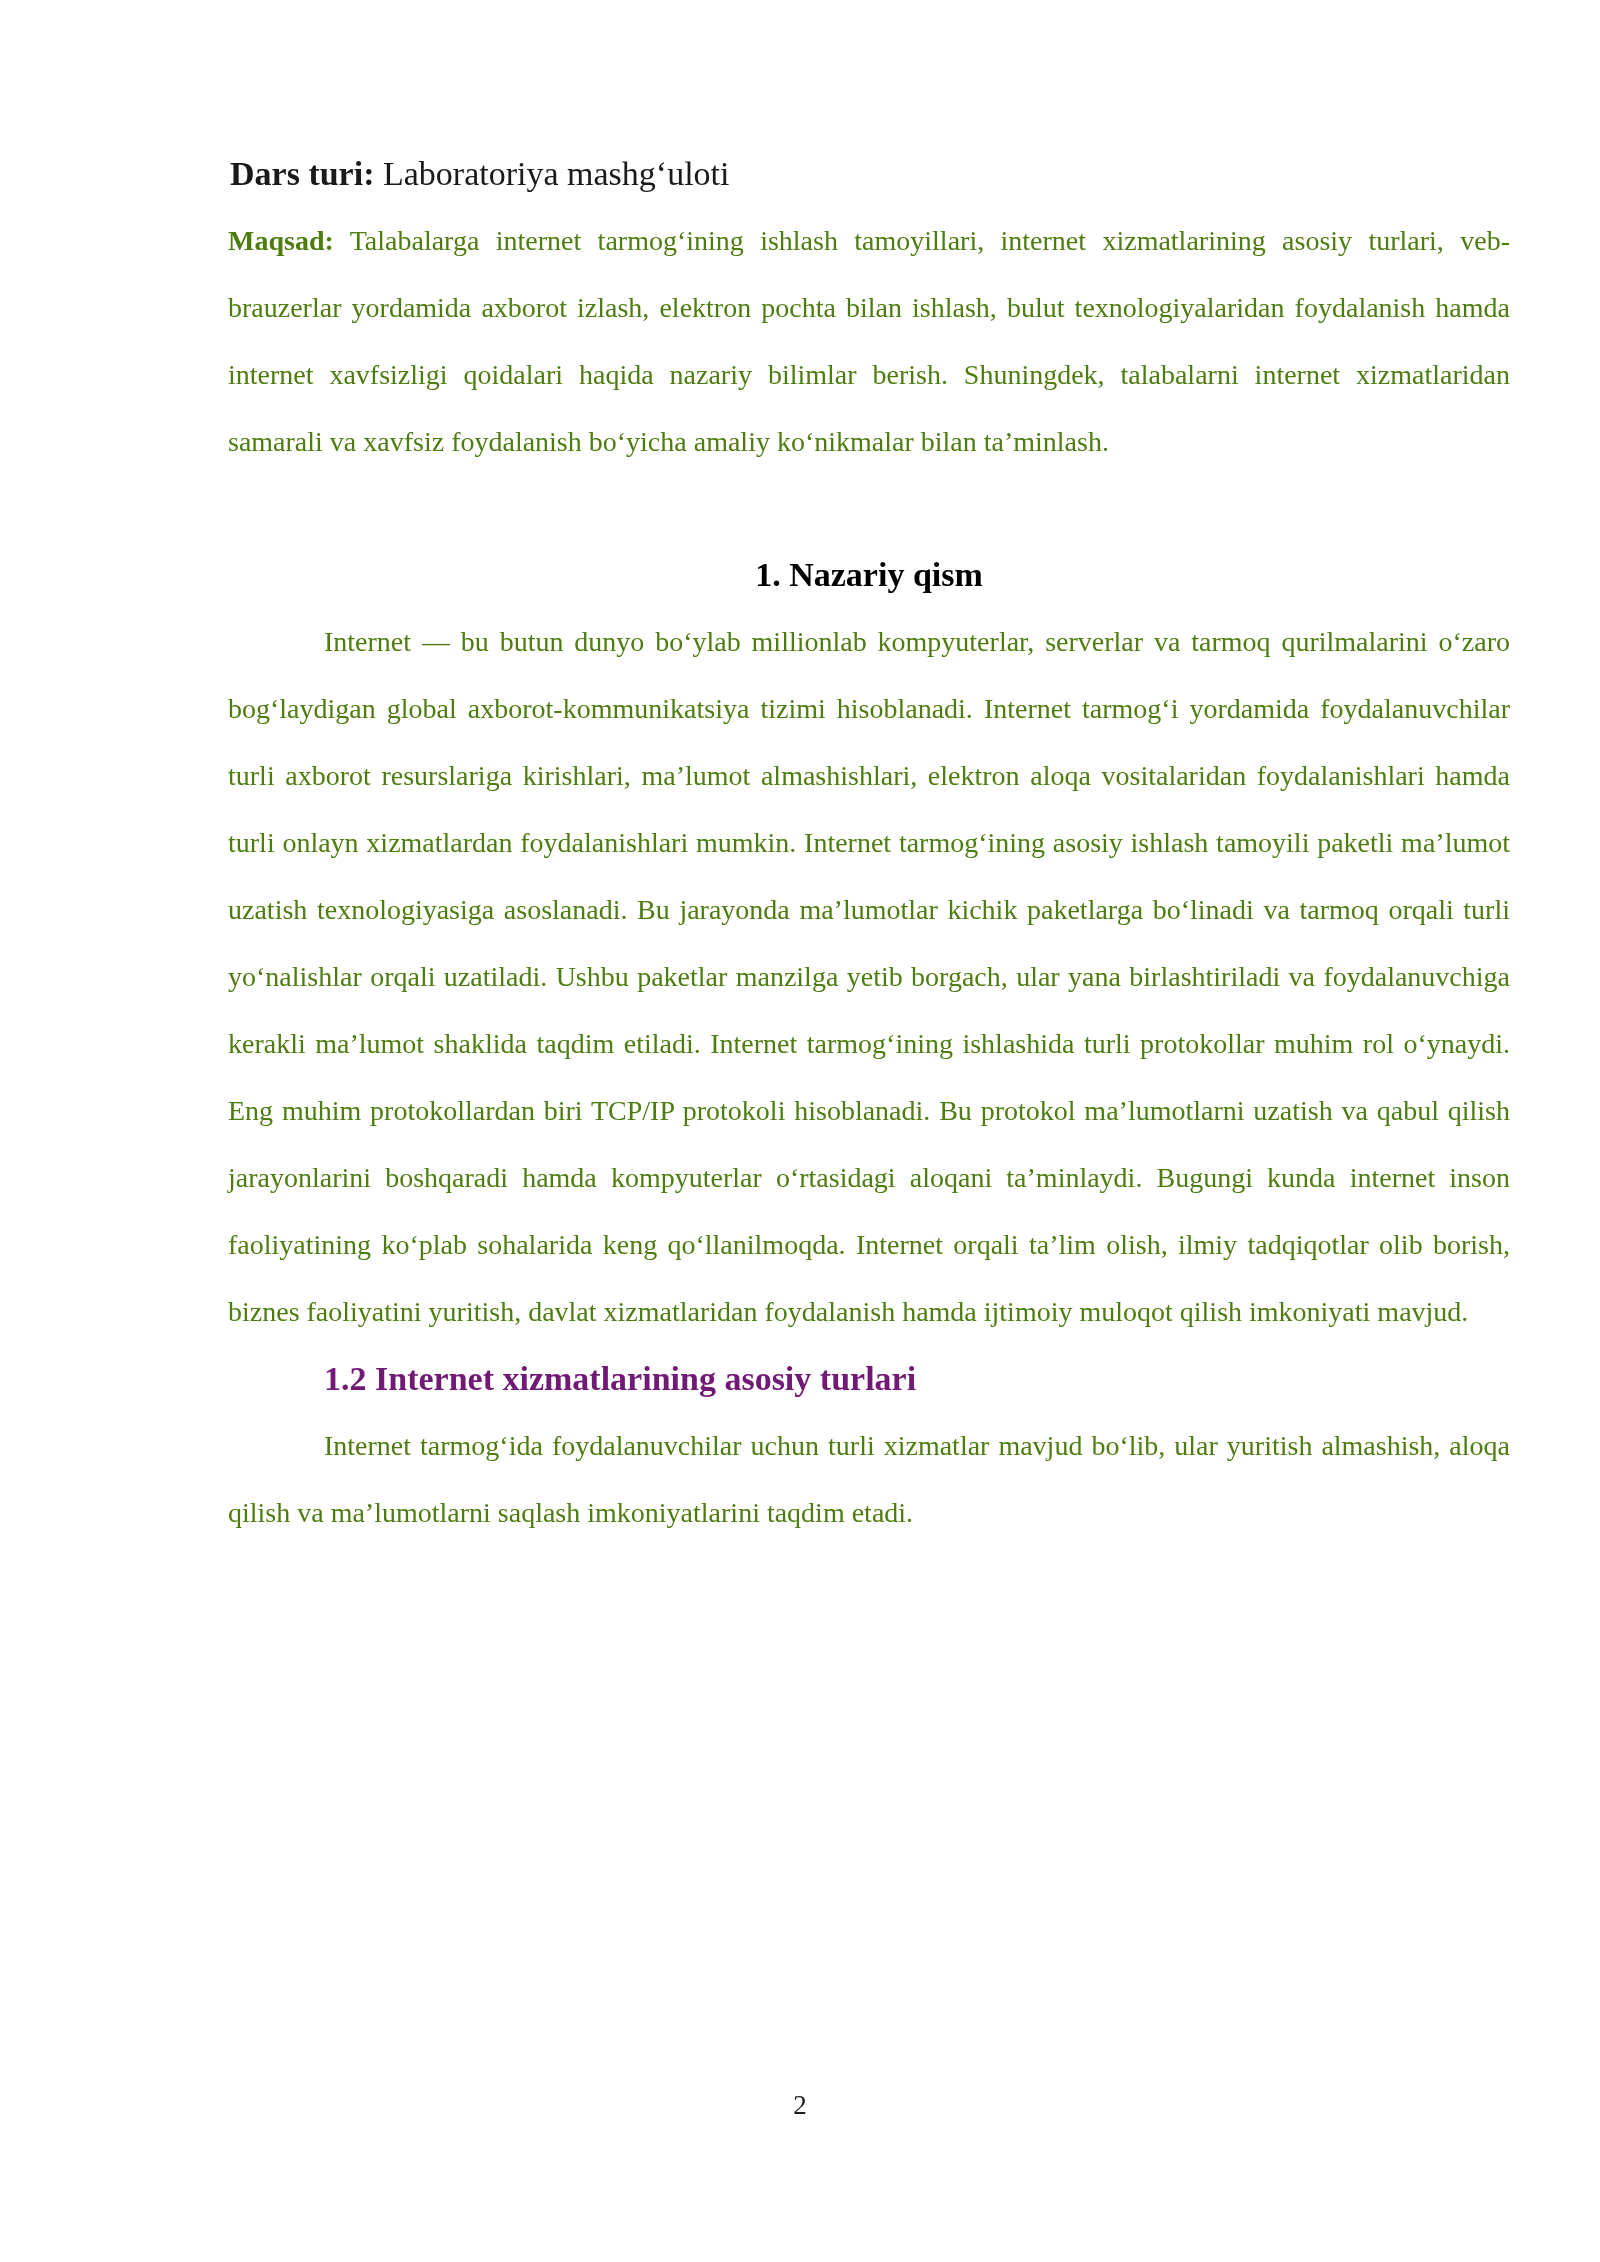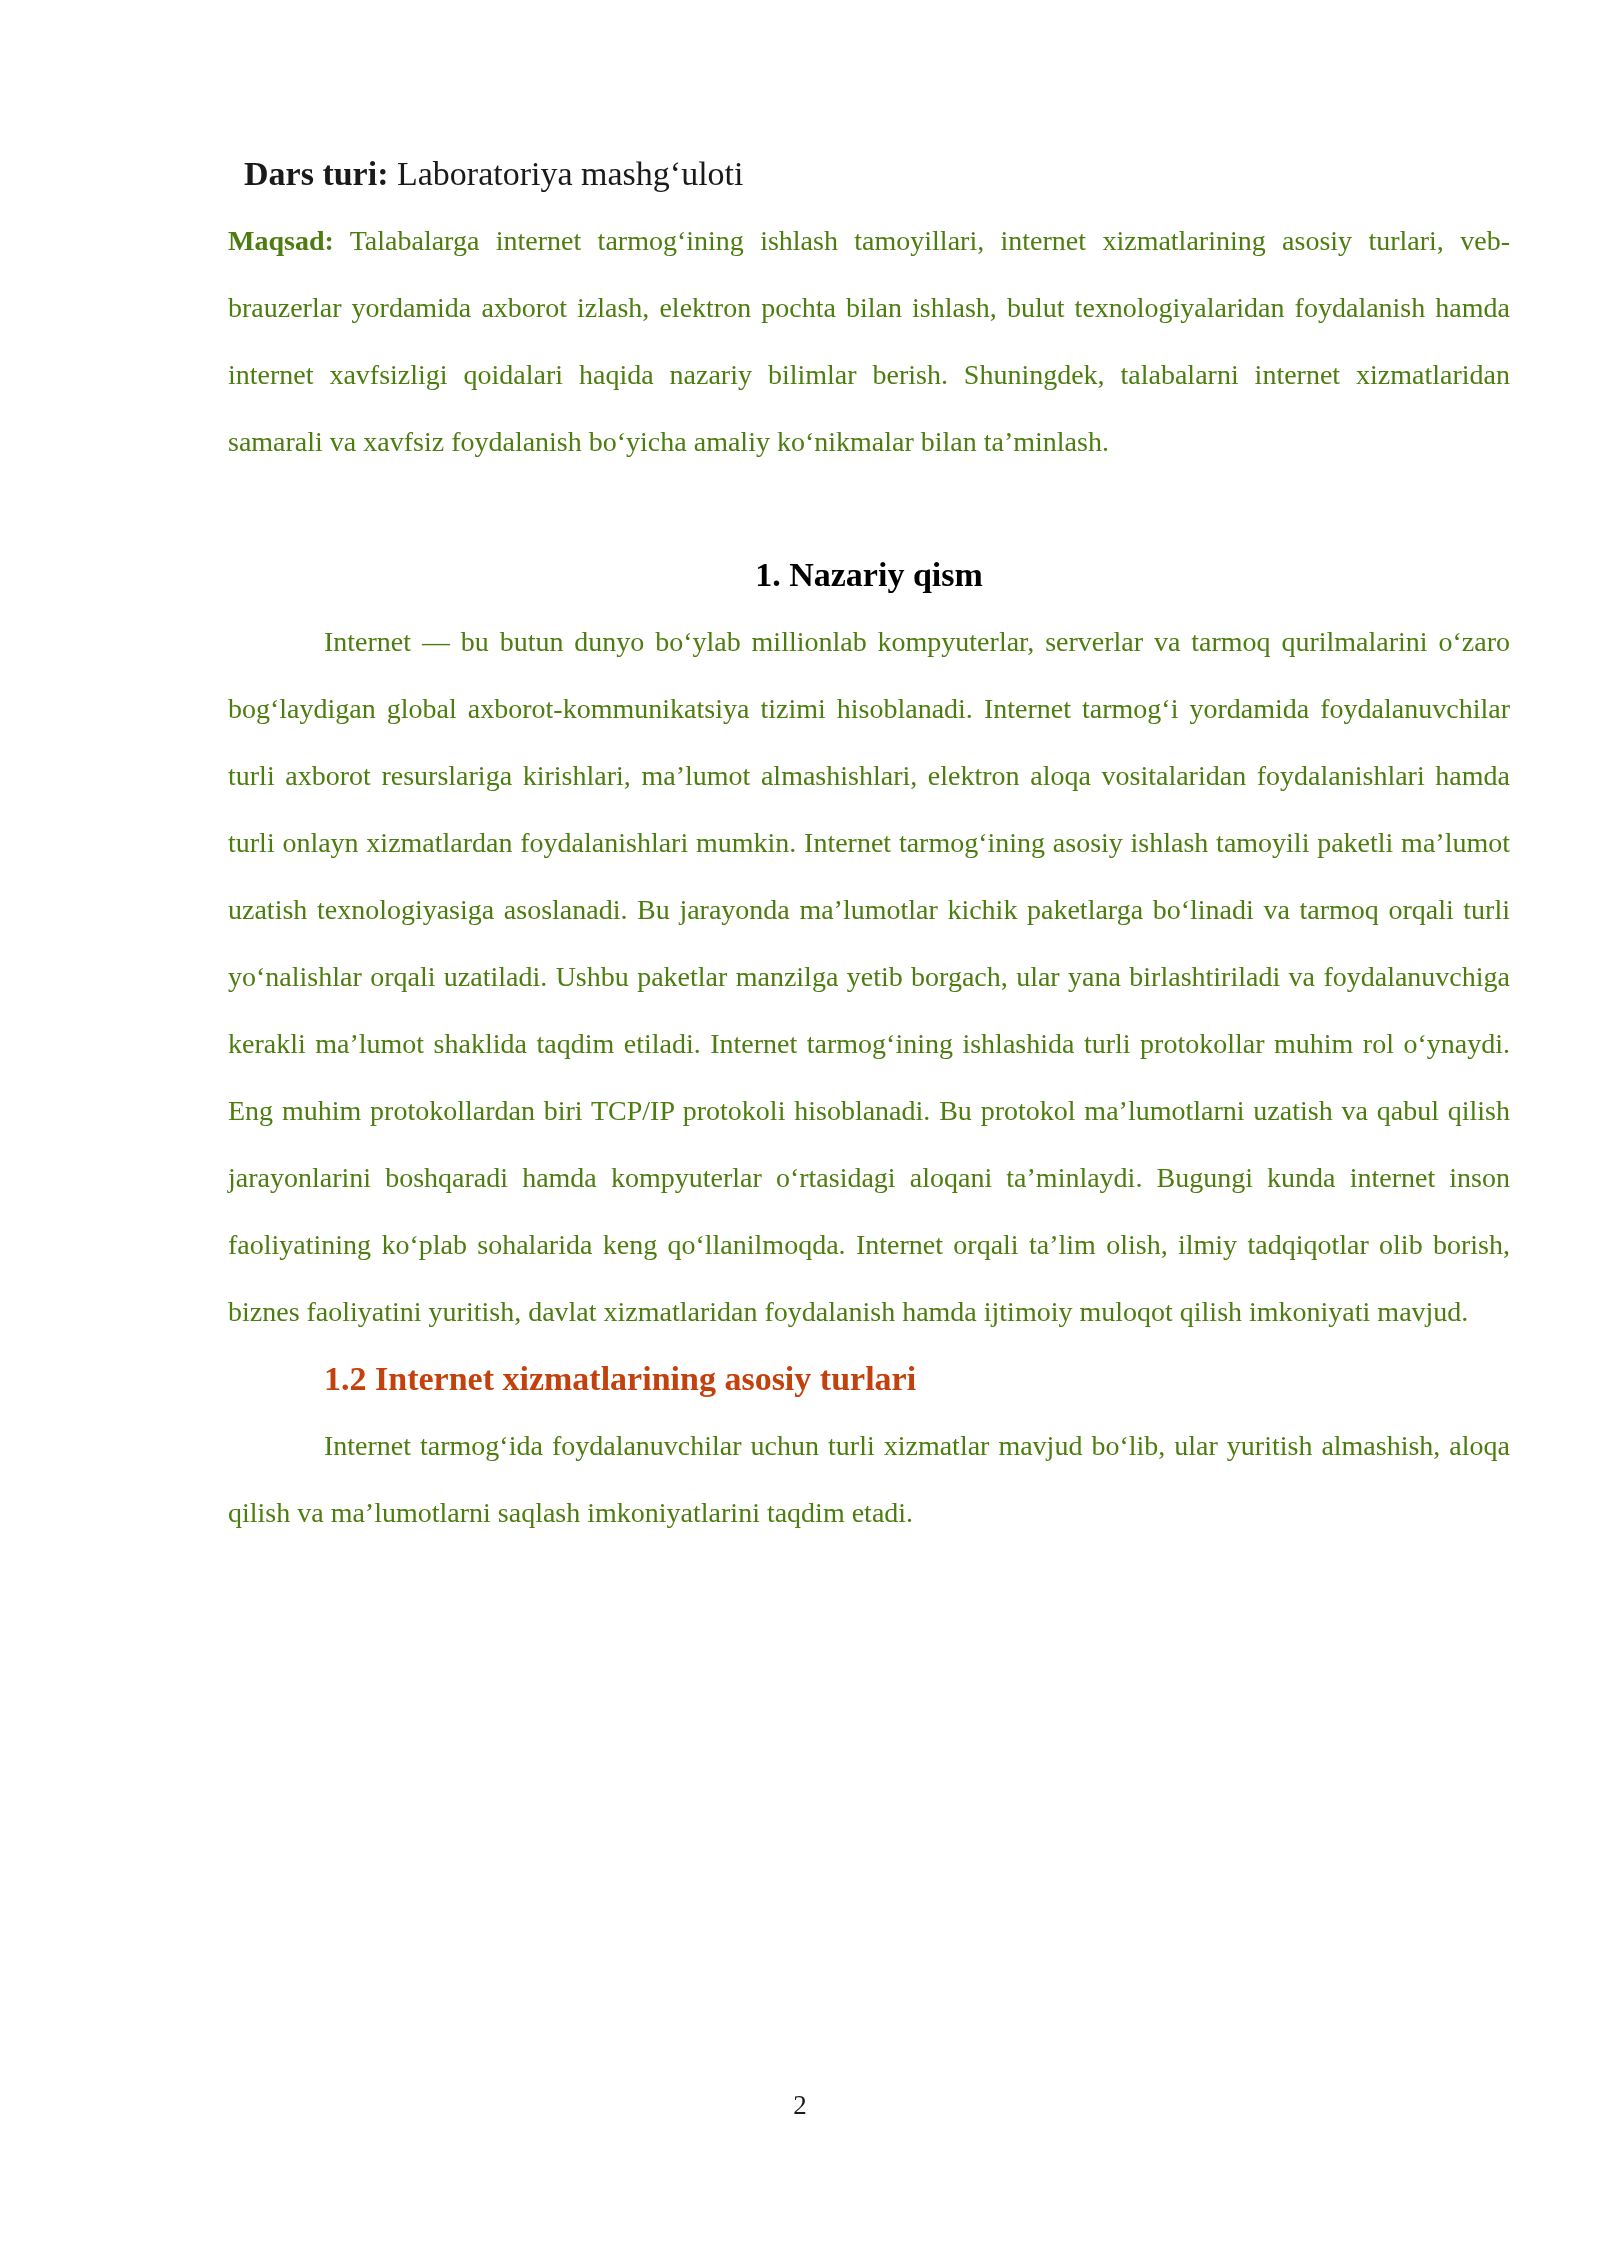--- a/index.html
+++ b/index.html
@@ -23,21 +23,21 @@
     height: 2262px;
     background: #ffffff;
   }
   .content {
     position: absolute;
     left: 228px;
     top: 140px;
     width: 1282px;
   }
   p.body-line {
-    margin: 0 0 0 16px;
+    margin: 0 0 0 2px;
     font-size: 34px;
     line-height: 67px;
     text-align: justify;
     text-justify: inter-word;
     color: #1a1a1a;
   }
   p.para {
     margin: 0;
     font-size: 28px;
     line-height: 67px;
@@ -60,21 +60,21 @@
     text-align: center;
     color: #000000;
   }
   h3.heading-indent {
     margin: 0;
     font-size: 34px;
     line-height: 67px;
     font-weight: bold;
     text-align: left;
     text-indent: 96px;
-    color: #c2410c;
+    color: #701a75;
   }
   .spacer-lg { height: 66px; }
   .page-number {
     position: absolute;
     left: 0;
     top: 2090px;
     width: 1600px;
     text-align: center;
     font-size: 27px;
     color: #1a1a1a;

